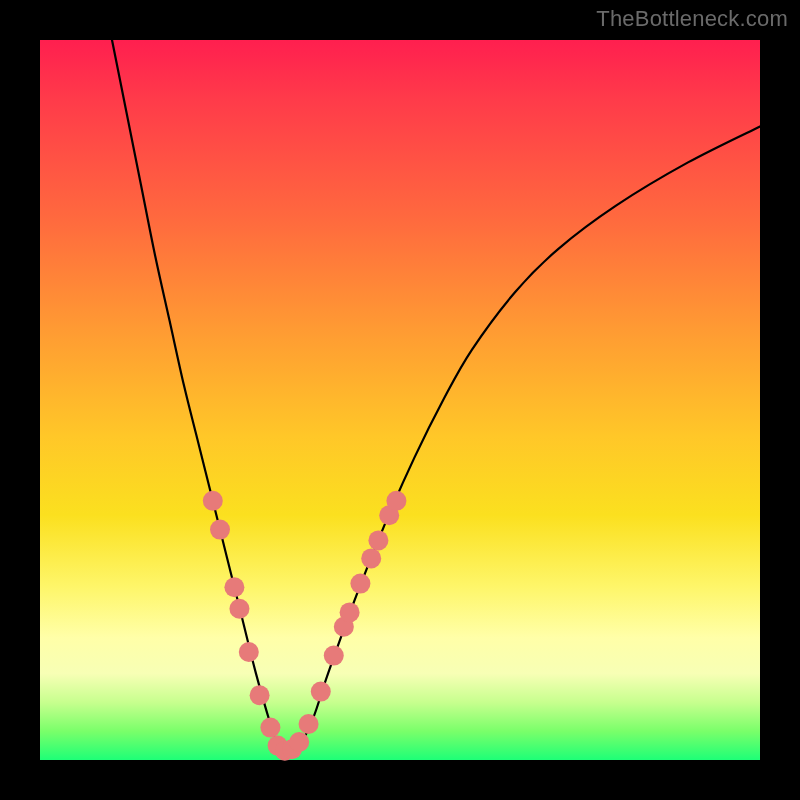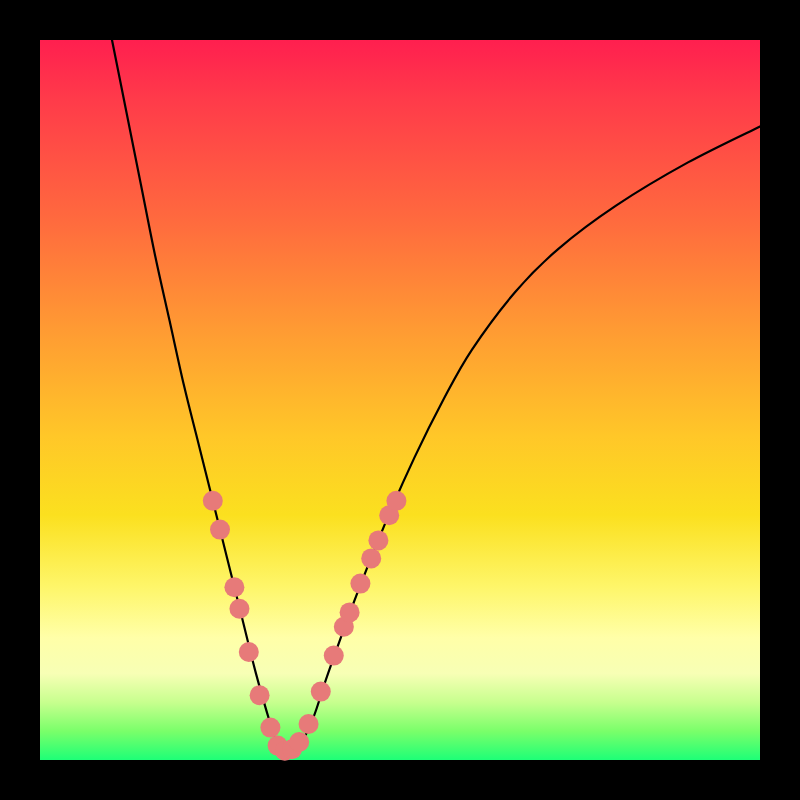--- a/index.html
+++ b/index.html
@@ -56,20 +56,21 @@
     top: 0;
     width: 720px;
     height: 720px;
     overflow: visible;
   }
 </style>
 </head>
 <body>
 
 <div class="frame">
+  <div class="watermark">TheBottleneck.com</div>
   <div class="plot">
     <svg class="curve" viewBox="0 0 720 720">
       <path id="curve-path" fill="none" stroke-width="2.2" stroke-linecap="round" d="M 72.00 0.00 C 74.40 12.00, 81.60 48.00, 86.40 72.00 C 91.20 96.00, 96.00 120.00, 100.80 144.00 C 105.60 168.00, 110.40 193.20, 115.20 216.00 C 120.00 238.80, 124.80 259.20, 129.60 280.80 C 134.40 302.40, 139.20 325.20, 144.00 345.60 C 148.80 366.00, 153.60 384.00, 158.40 403.20 C 163.20 422.40, 168.00 441.60, 172.80 460.80 C 177.60 480.00, 182.40 499.20, 187.20 518.40 C 192.00 537.60, 196.80 556.80, 201.60 576.00 C 206.40 595.20, 211.20 615.60, 216.00 633.60 C 220.80 651.60, 226.80 672.00, 230.40 684.00 C 234.00 696.00, 235.20 700.80, 237.60 705.60 C 240.00 710.40, 241.20 712.80, 244.80 712.80 C 248.40 712.80, 254.40 711.60, 259.20 705.60 C 264.00 699.60, 268.80 688.80, 273.60 676.80 C 278.40 664.80, 280.80 654.00, 288.00 633.60 C 295.20 613.20, 307.20 579.60, 316.80 554.40 C 326.40 529.20, 336.00 505.20, 345.60 482.40 C 355.20 459.60, 364.80 438.00, 374.40 417.60 C 384.00 397.20, 393.60 378.00, 403.20 360.00 C 412.80 342.00, 420.00 327.60, 432.00 309.60 C 444.00 291.60, 460.80 268.80, 475.20 252.00 C 489.60 235.20, 501.60 223.20, 518.40 208.80 C 535.20 194.40, 554.40 180.00, 576.00 165.60 C 597.60 151.20, 624.00 135.60, 648.00 122.40 C 672.00 109.20, 708.00 92.40, 720.00 86.40" stroke="#000000"></path>
       <g id="markers">
           <circle cx="172.80" cy="460.80" r="10" fill="#e77a79" stroke="#e77a79" stroke-width="0"></circle>
           <circle cx="180.00" cy="489.60" r="10" fill="#e77a79" stroke="#e77a79" stroke-width="0"></circle>
           <circle cx="194.40" cy="547.20" r="10" fill="#e77a79" stroke="#e77a79" stroke-width="0"></circle>
           <circle cx="199.44" cy="568.80" r="10" fill="#e77a79" stroke="#e77a79" stroke-width="0"></circle>
           <circle cx="208.80" cy="612.00" r="10" fill="#e77a79" stroke="#e77a79" stroke-width="0"></circle>
           <circle cx="219.60" cy="655.20" r="10" fill="#e77a79" stroke="#e77a79" stroke-width="0"></circle>

